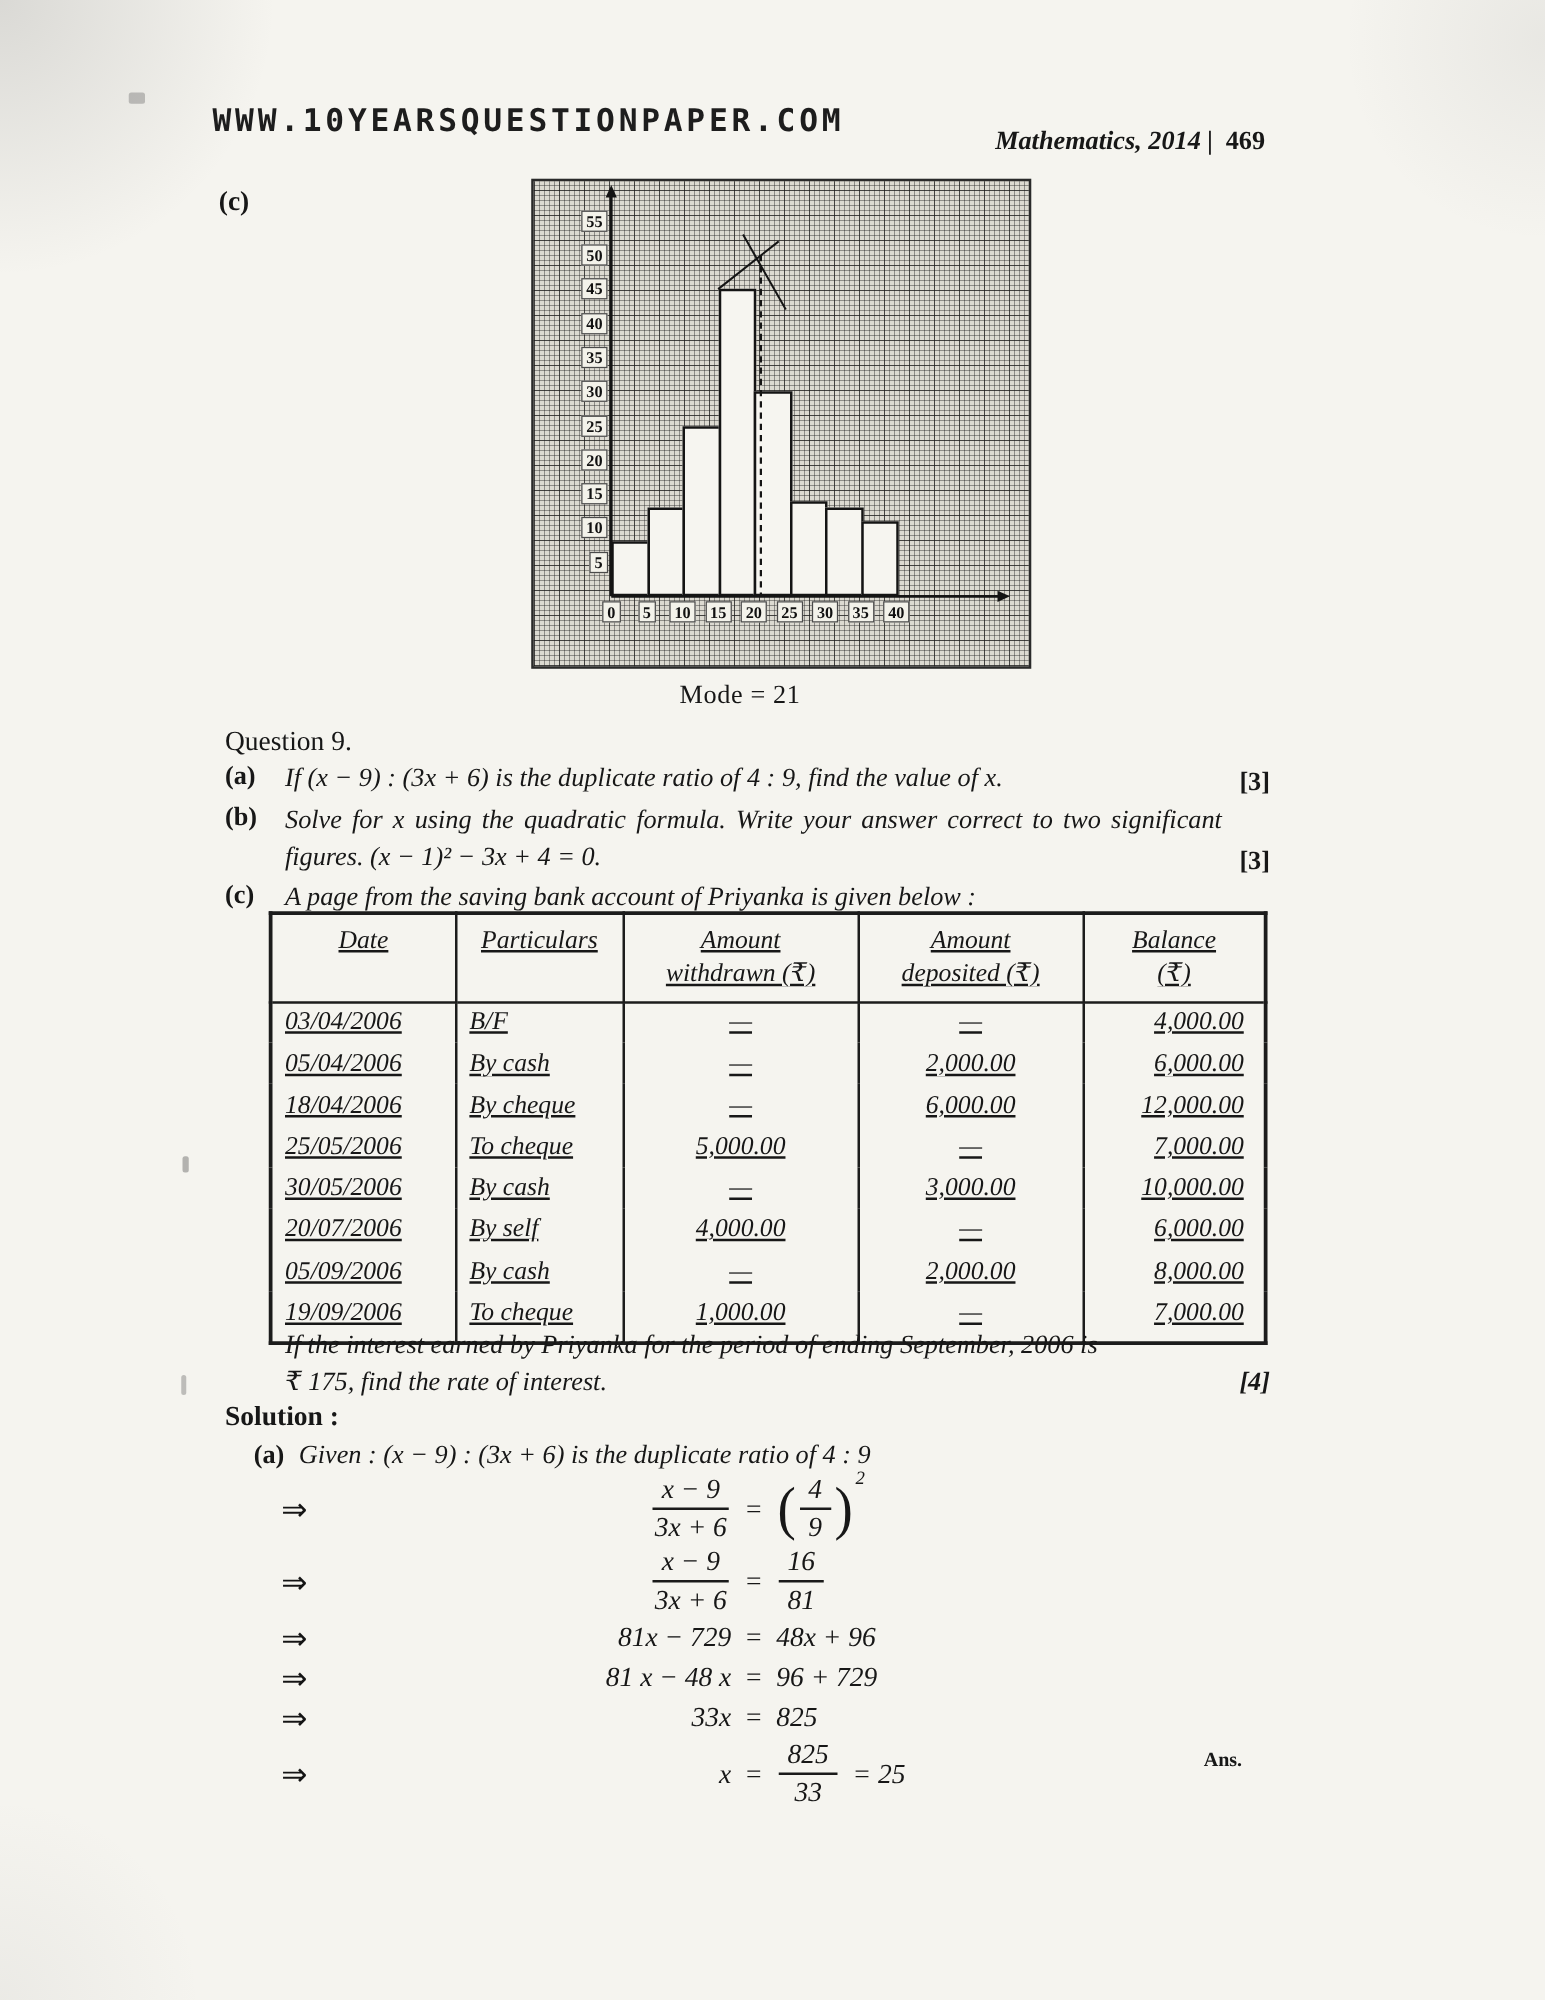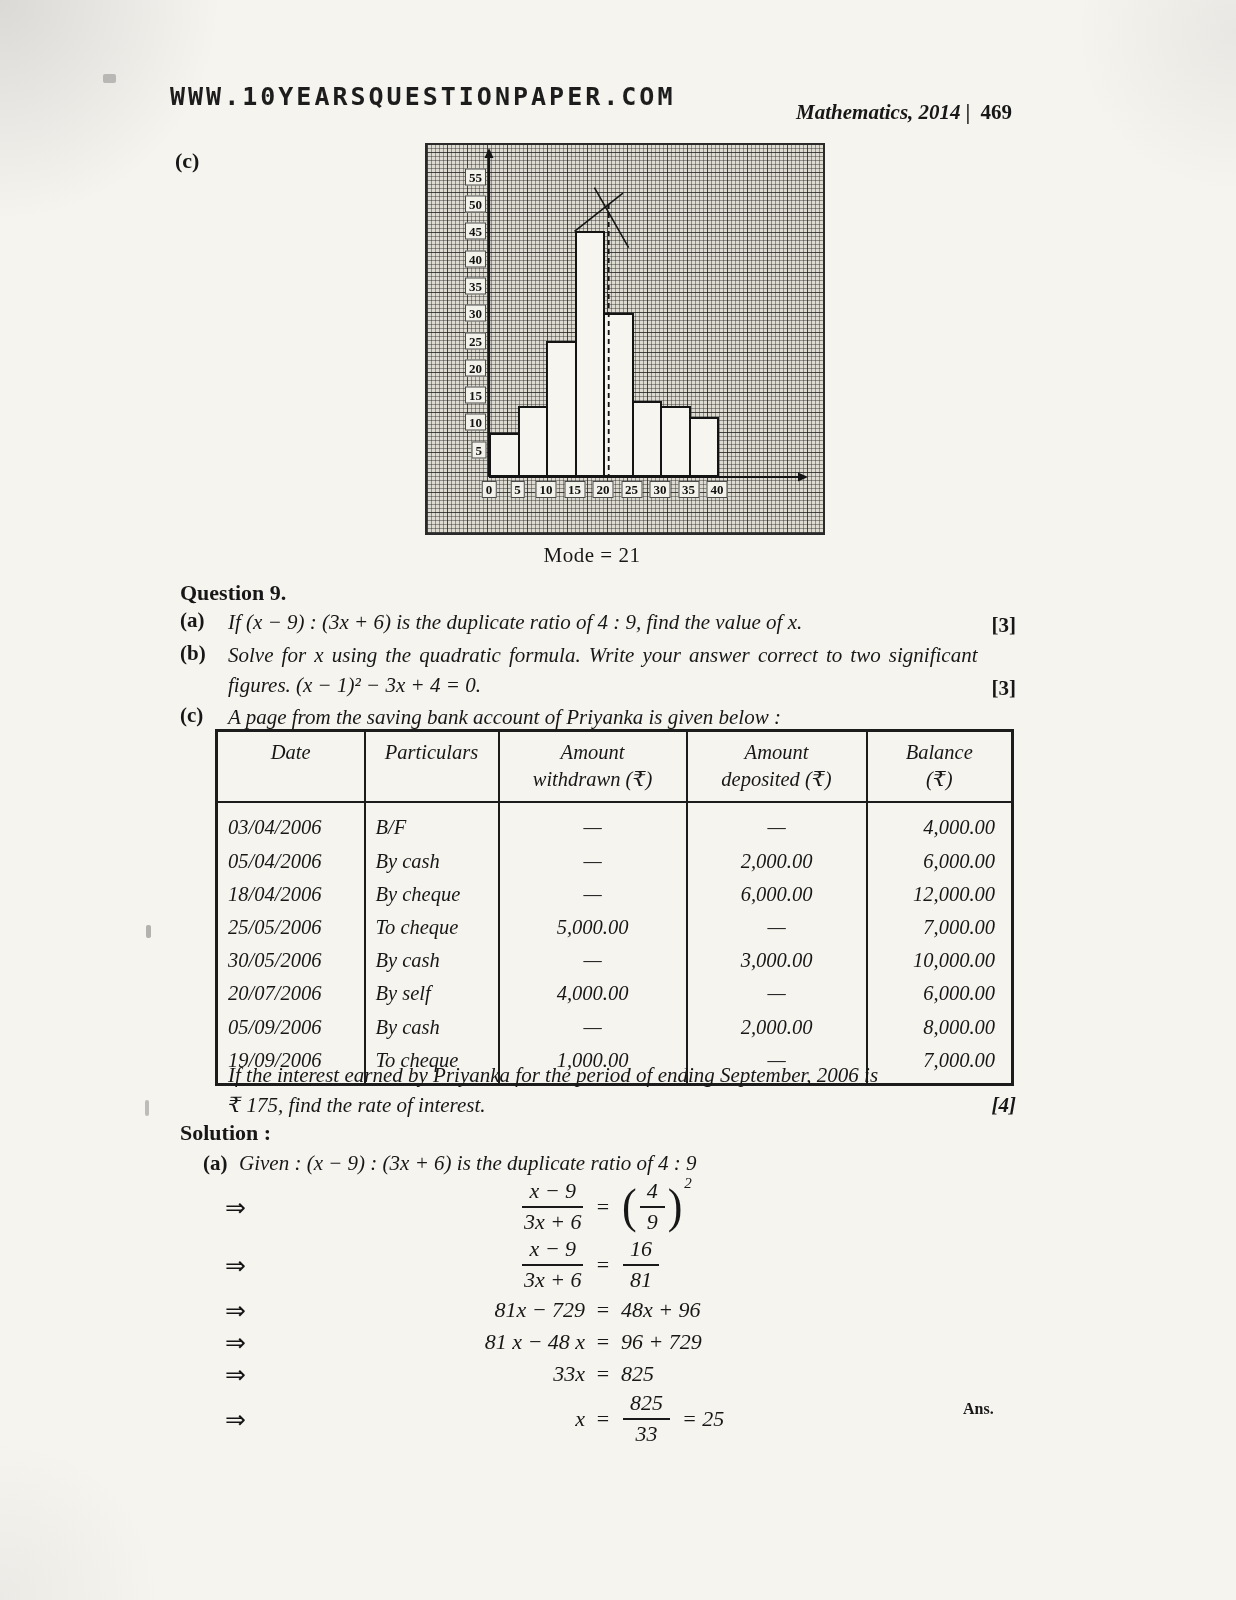--- a/index.html
+++ b/index.html
@@ -56,42 +56,42 @@
     font-family:"Liberation Serif",serif; color:#111;
   }
   .ylab{ transform:translate(-100%,-50%); }
   .xlab{ transform:translateX(-50%); }
   .mode-caption{
     position:absolute; left:392px; top:543px; width:400px; text-align:center;
     font-size:21px; letter-spacing:.5px;
   }
 
   
-  .q-title{ position:absolute; left:180px; top:580px; font-size:22px; font-weight:bold; }
+  .q-title{ position:absolute; left:180px; top:580px; font-size:22px; font-weight:normal; }
   .q-row{ position:absolute; left:180px; width:836px; display:flex; font-size:21px; }
   .q-label{ width:48px; flex:0 0 48px; font-weight:bold; font-style:normal; }
   .q-text{ flex:1; font-style:italic; text-align:justify; line-height:1.42; }
   .q-marks{ font-weight:bold; align-self:flex-end; padding-left:14px; white-space:nowrap; }
 
   
   .bank-table-wrap{ position:absolute; left:215px; top:729px; }
   table{ border-collapse:collapse; width:796px; table-layout:fixed;
-         font-style:italic; font-size:20.5px; border:3px solid #1c1c1c; }
+         font-style:italic; font-size:20.5px; border:3px solid #1c1c1c;text-decoration:underline; }
   th{
     border-left:2px solid #1c1c1c; border-right:2px solid #1c1c1c;
     border-bottom:2px solid #1c1c1c;
     font-weight:normal; font-style:italic; font-size:20.5px;
     text-align:center; vertical-align:top; padding:7px 4px 9px;
     white-space:pre-line; line-height:1.3;
   }
   td{
     border-left:2px solid #1c1c1c; border-right:2px solid #1c1c1c;
     padding:3.5px 8px; line-height:1.28; vertical-align:middle;
   }
-  tbody tr:first-child td{ padding-top:11px; }
+  tbody tr:first-child td{ padding-top:1px; }
   tbody tr:last-child td{ padding-bottom:10px; }
   td.c-date{ text-align:left; padding-left:10px; }
   td.c-part{ text-align:left; padding-left:10px; }
   td.c-mid{ text-align:center; }
   td.c-bal{ text-align:right; padding-right:16px; }
 
   .footnote{ position:absolute; left:228px; top:1060px; width:788px;
              font-size:21px; font-style:italic; line-height:1.45; }
   .footnote .fn2{ display:flex; justify-content:space-between; }
   .footnote .q-marks{ align-self:flex-end; }

